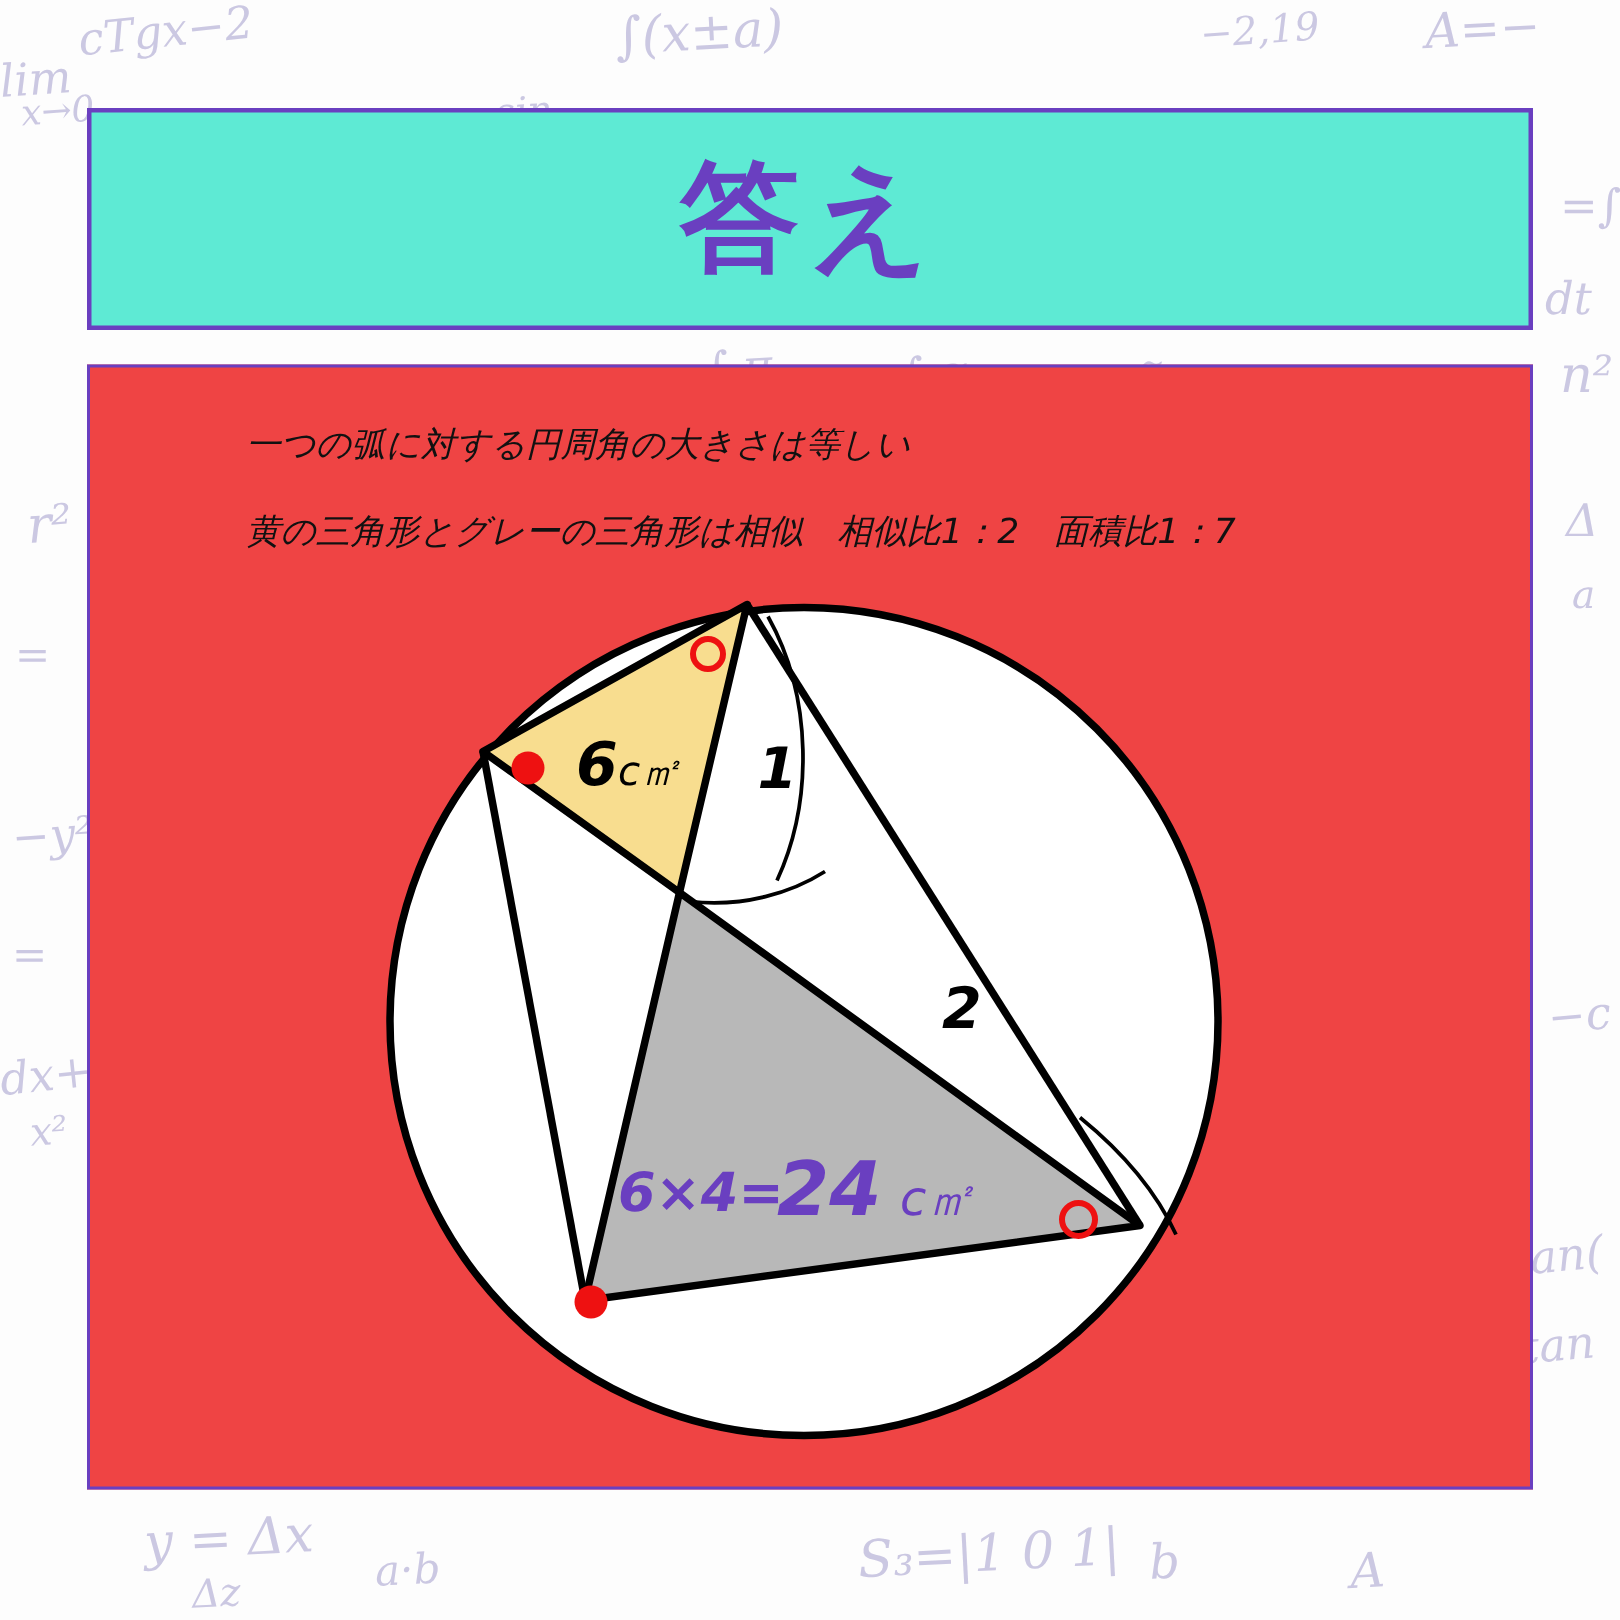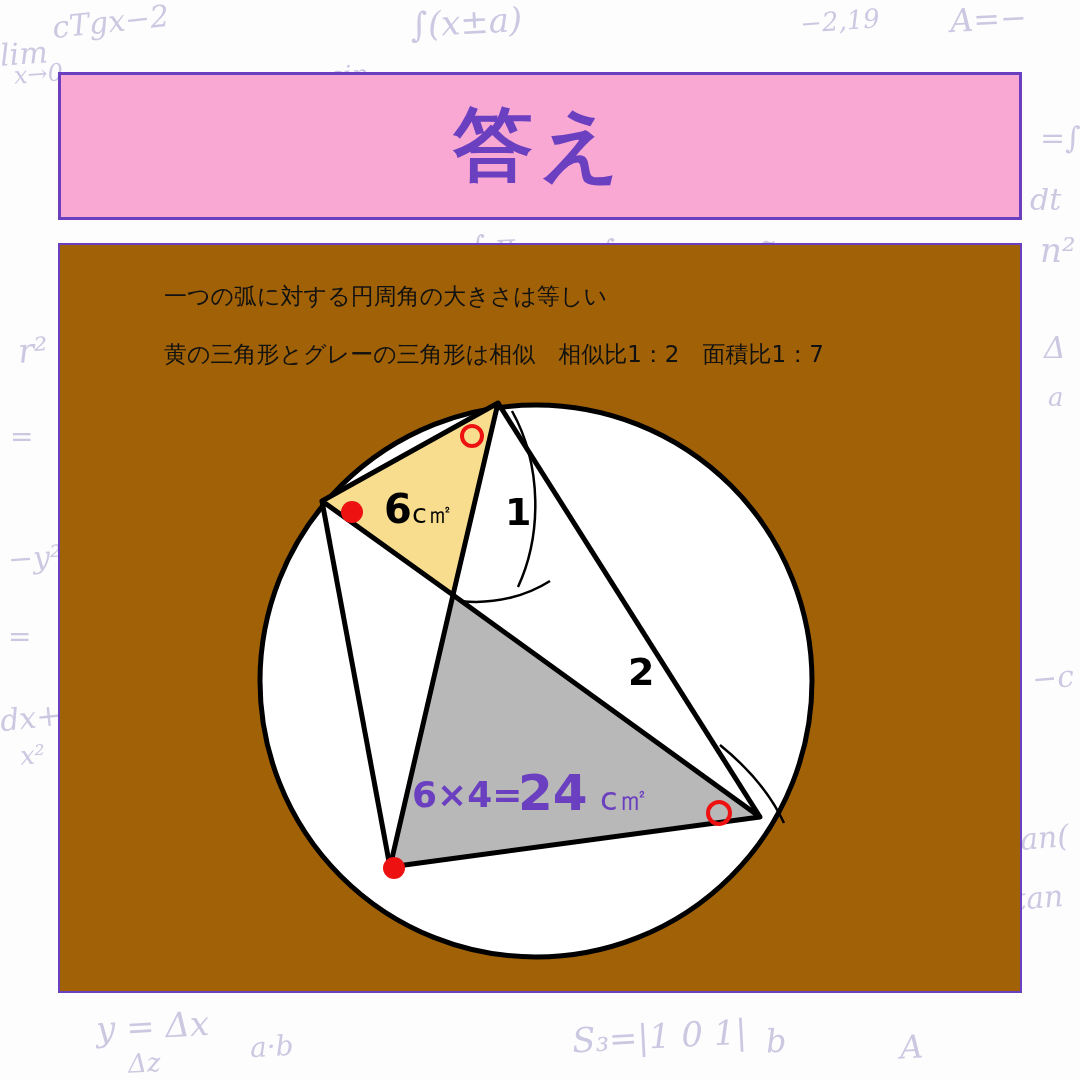--- a/index.html
+++ b/index.html
@@ -39,21 +39,21 @@
   }
 
   
   .title-card {
     position: absolute;
     left: 58px;
     top: 72px;
     width: 964px;
     height: 148px;
     border: 3px solid #6a3fc0;
-    background: #f9a8d4;
+    background: #5eead4;
     box-sizing: border-box;
   }
   .title-text {
     position: absolute;
     left: 0;
     top: 0;
     width: 100%;
     height: 100%;
     display: flex;
     align-items: center;
@@ -66,22 +66,23 @@
   }
 
   
   .body-card {
     position: absolute;
     left: 58px;
     top: 243px;
     width: 964px;
     height: 750px;
     border: 2px solid #6a3fc0;
-    background: #a16207;
+    background: #ef4444;
     box-sizing: border-box;
+    font-style: italic;
   }
   .note {
     position: absolute;
     color: #111111;
     font-size: 23px;
     font-family: "DejaVu Sans", sans-serif;
     white-space: nowrap;
   }
   .note-1 { left: 104px; top: 36px; }
   .note-2 { left: 104px; top: 94px; }

